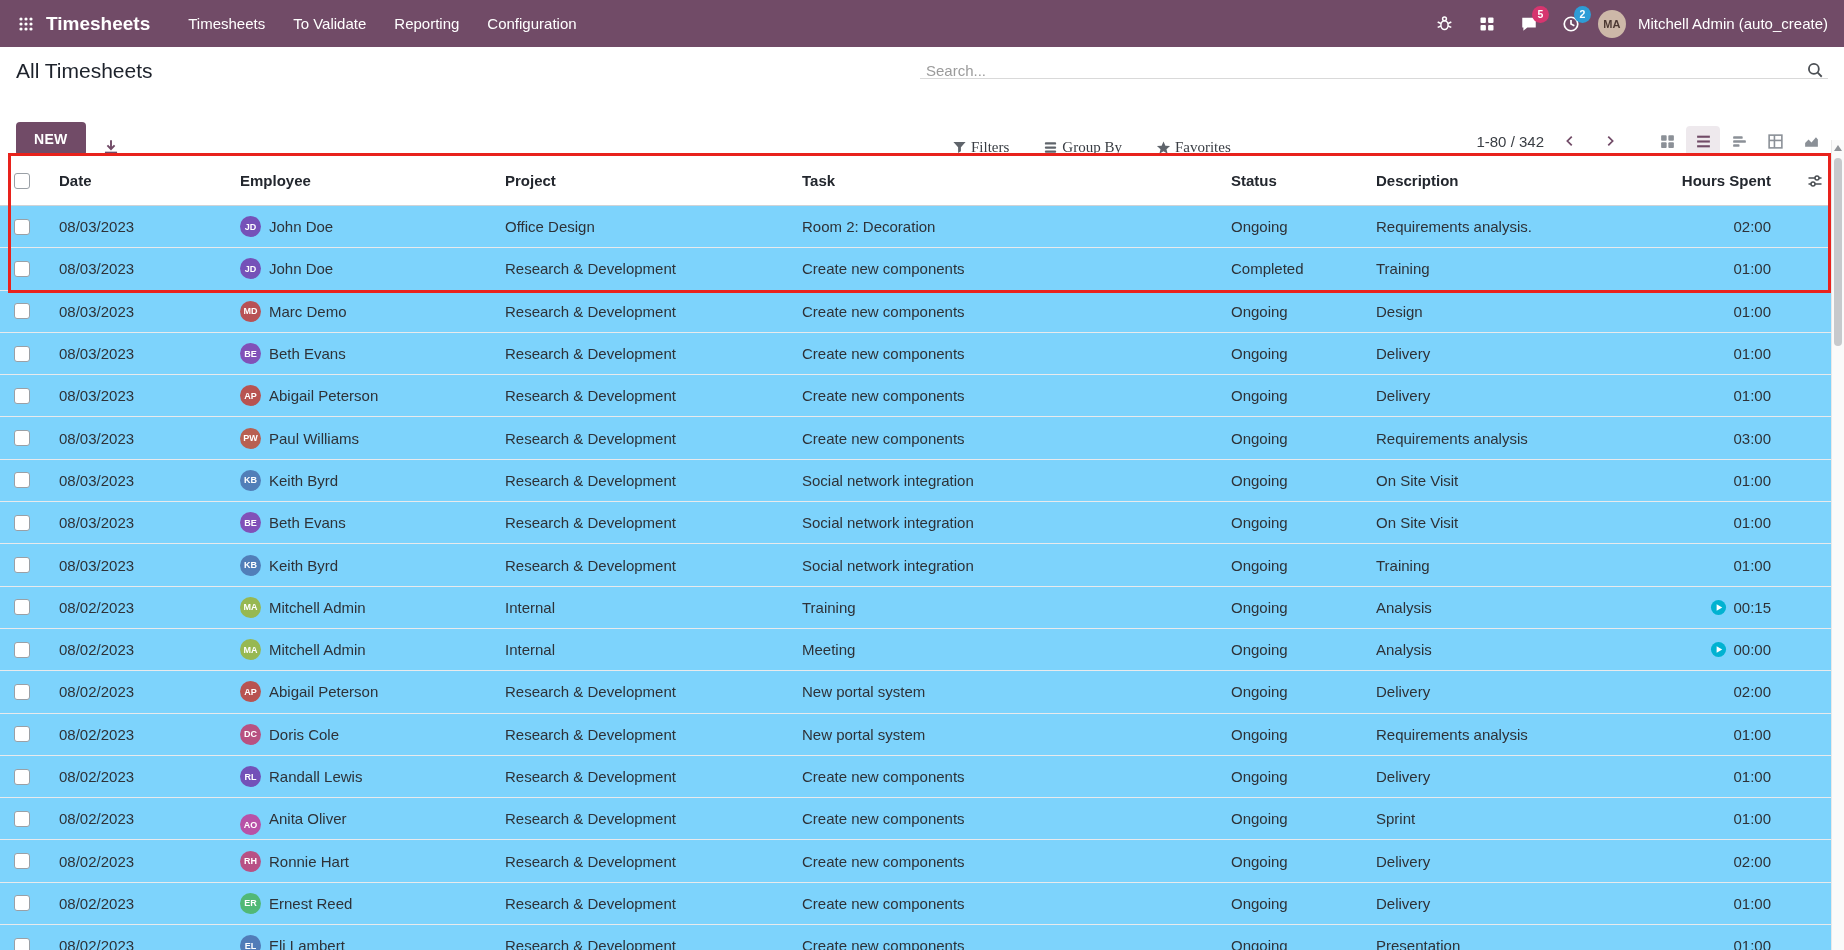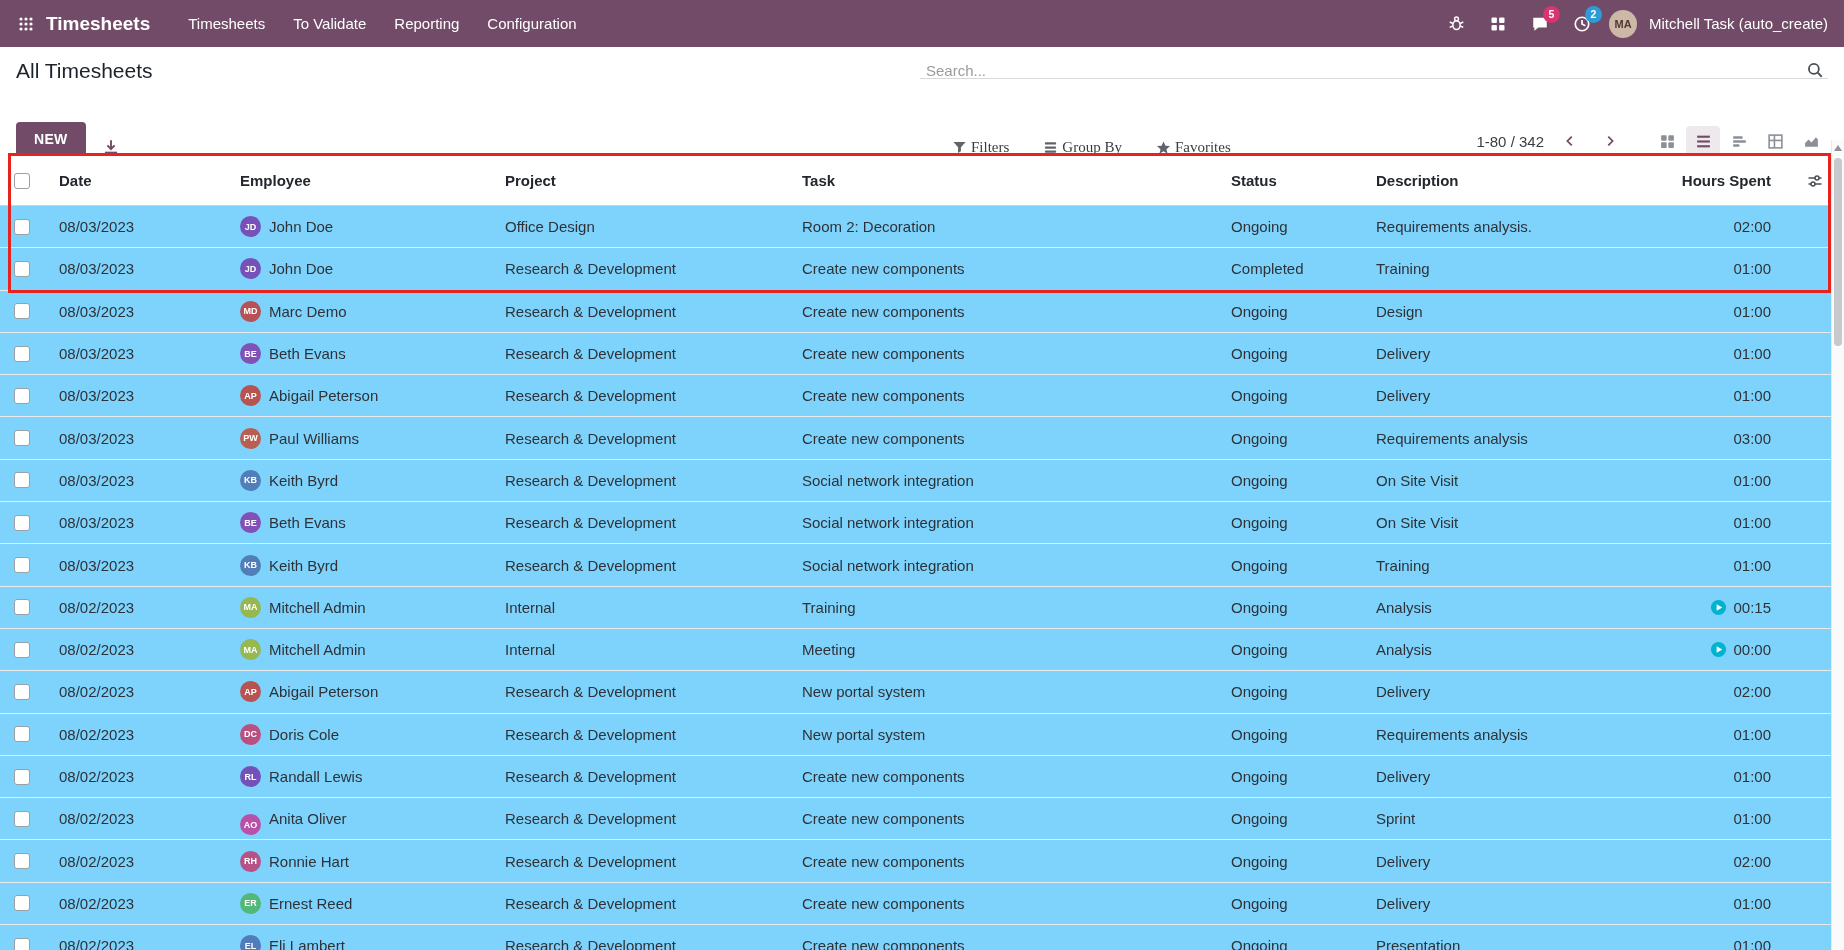--- a/index.html
+++ b/index.html
@@ -131,21 +131,21 @@
       <span class="badge pink">5</span>
     </div>
     <div class="icon-btn">
       <svg width="18" height="18" viewBox="0 0 16 16" fill="none" stroke="#fff" stroke-width="1.5">
         <circle cx="8" cy="8" r="6"></circle>
           <polyline points="8,4.5 8,8 11,9.5"></polyline>
       </svg>
       <span class="badge blue">2</span>
     </div>
     <div class="nav-avatar" id="nav-avatar">MA</div>
-    <span class="nav-user">Mitchell Task (auto_create)</span>
+    <span class="nav-user">Mitchell Admin (auto_create)</span>
   </div>
 </nav>
 
 <div class="row2">
   <div class="page-title">All Timesheets</div>
   <div class="searchbar">
     <input type="text" placeholder="Search..." style="">
     <span class="search-glyph">
       <svg width="18" height="18" viewBox="0 0 16 16" fill="none" stroke="currentColor" stroke-width="1.6">
         <circle cx="7" cy="7" r="4.4"></circle>

